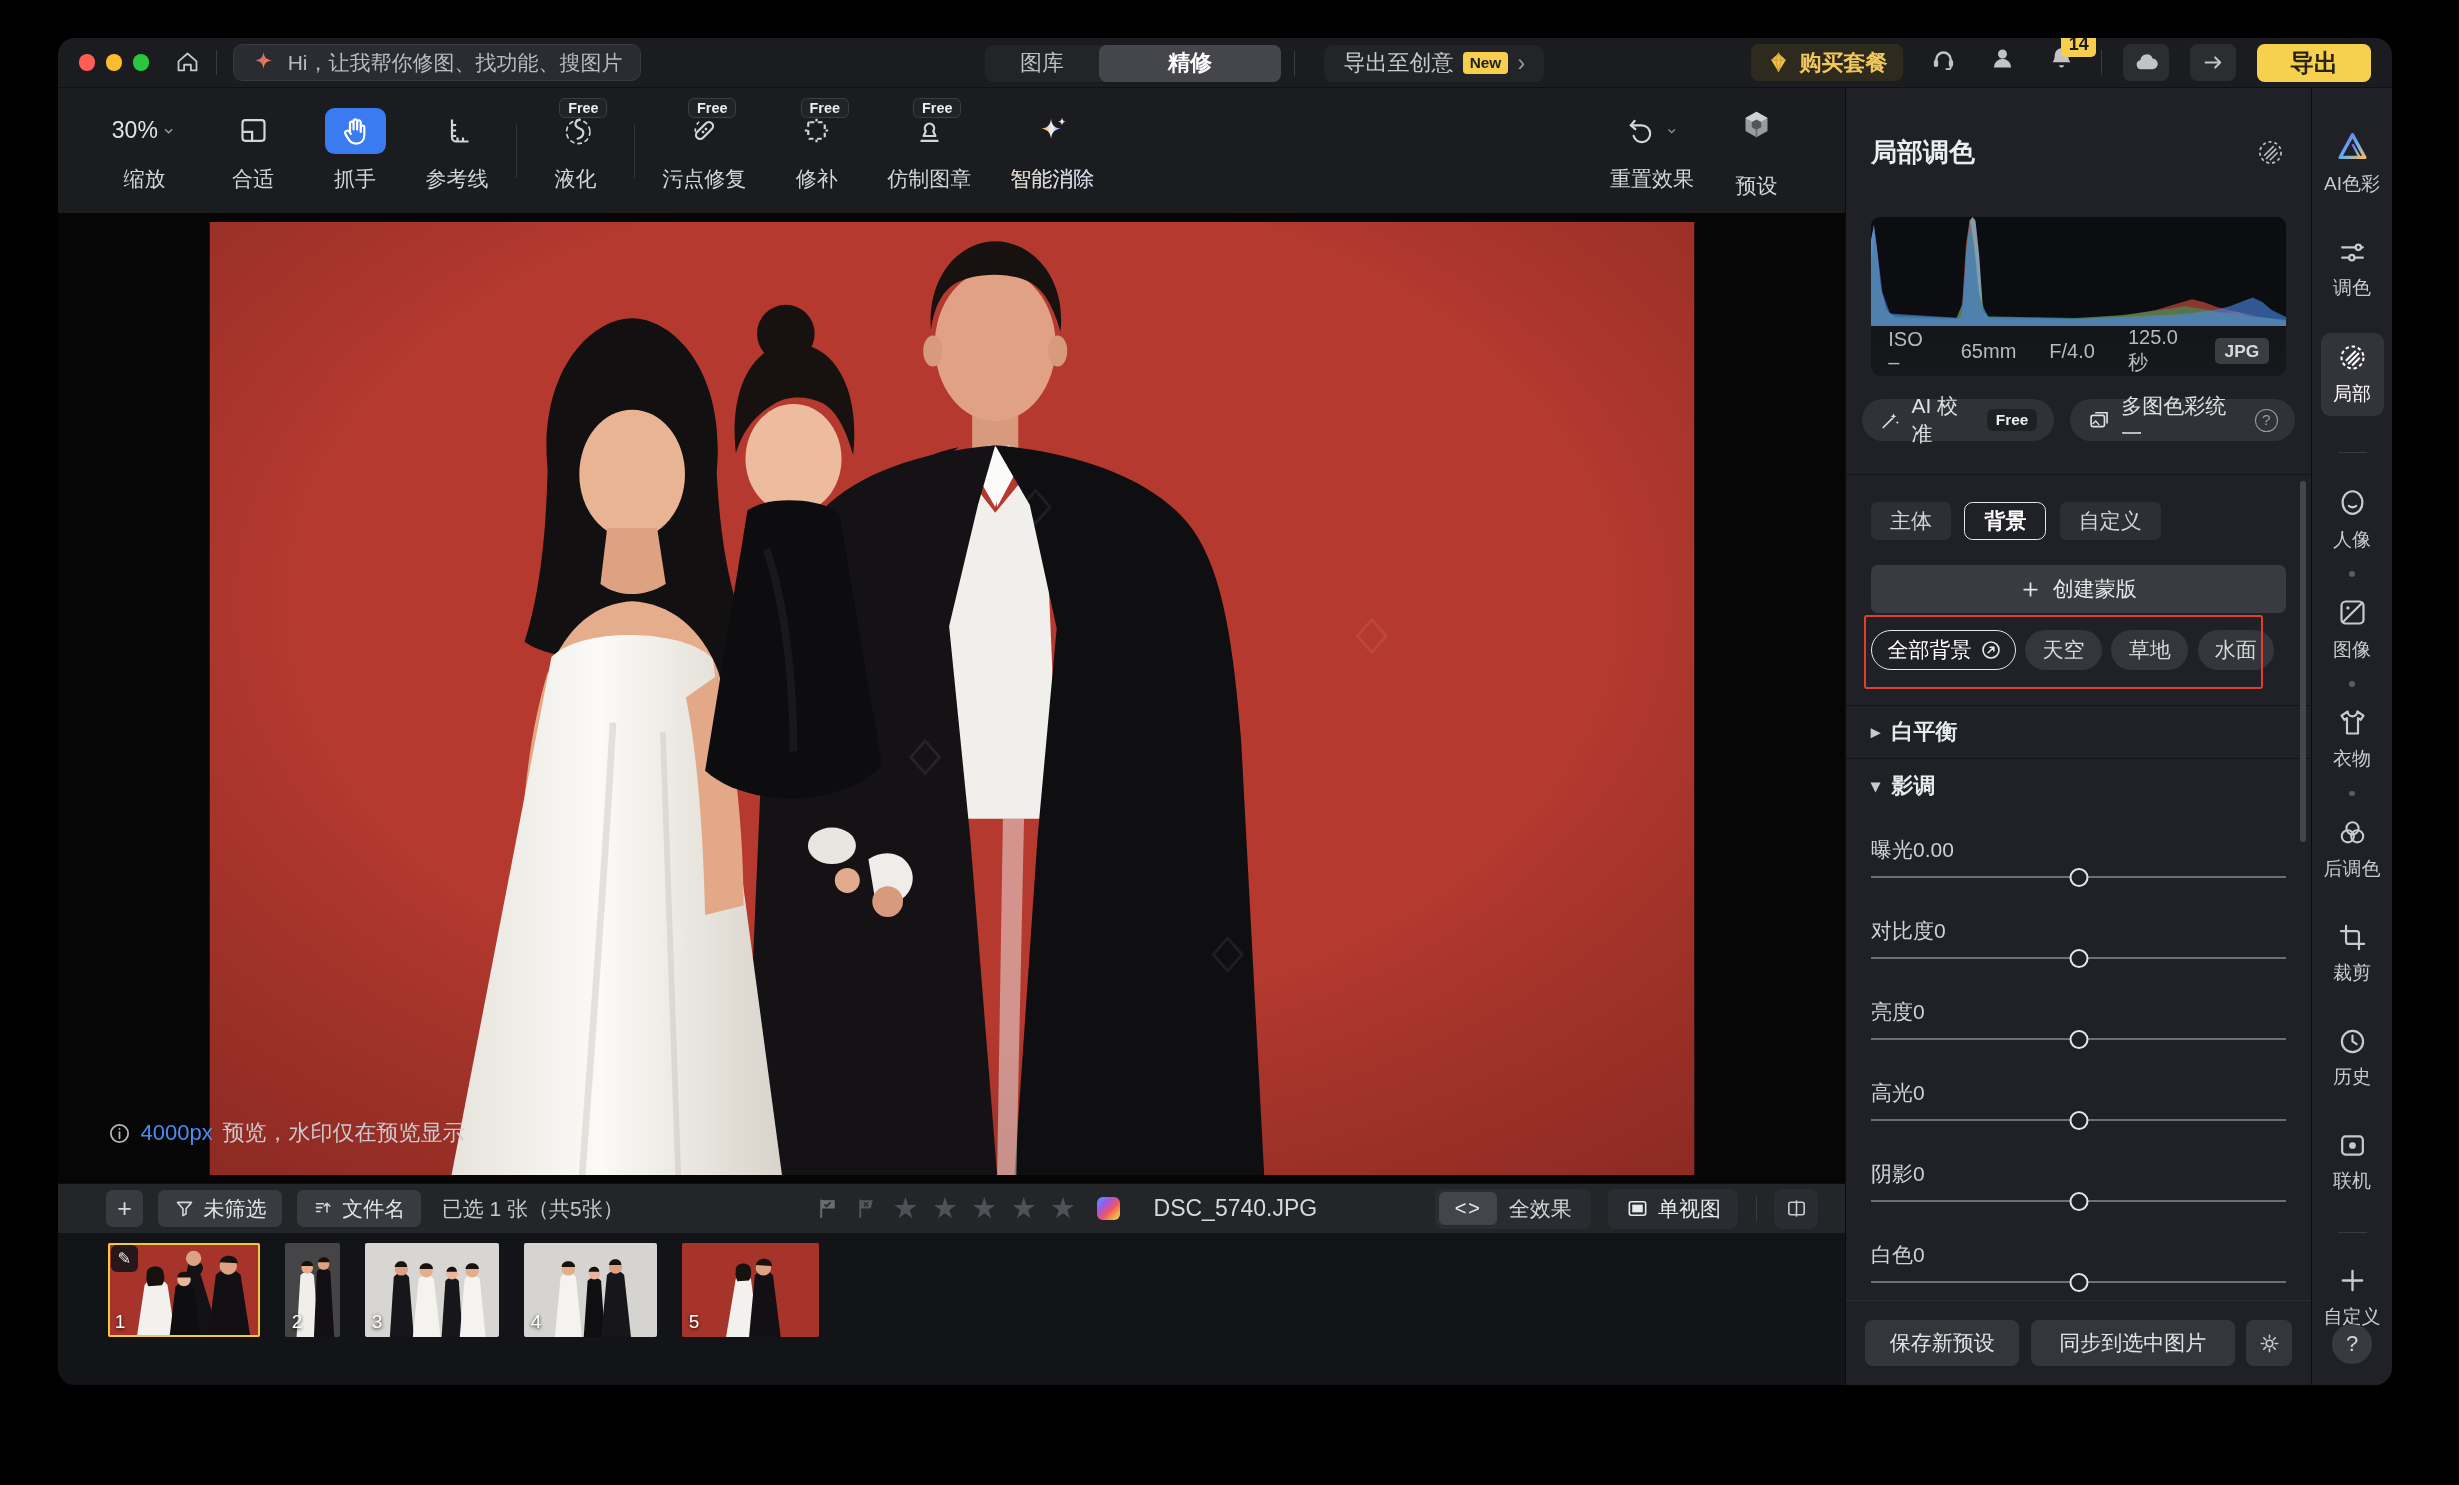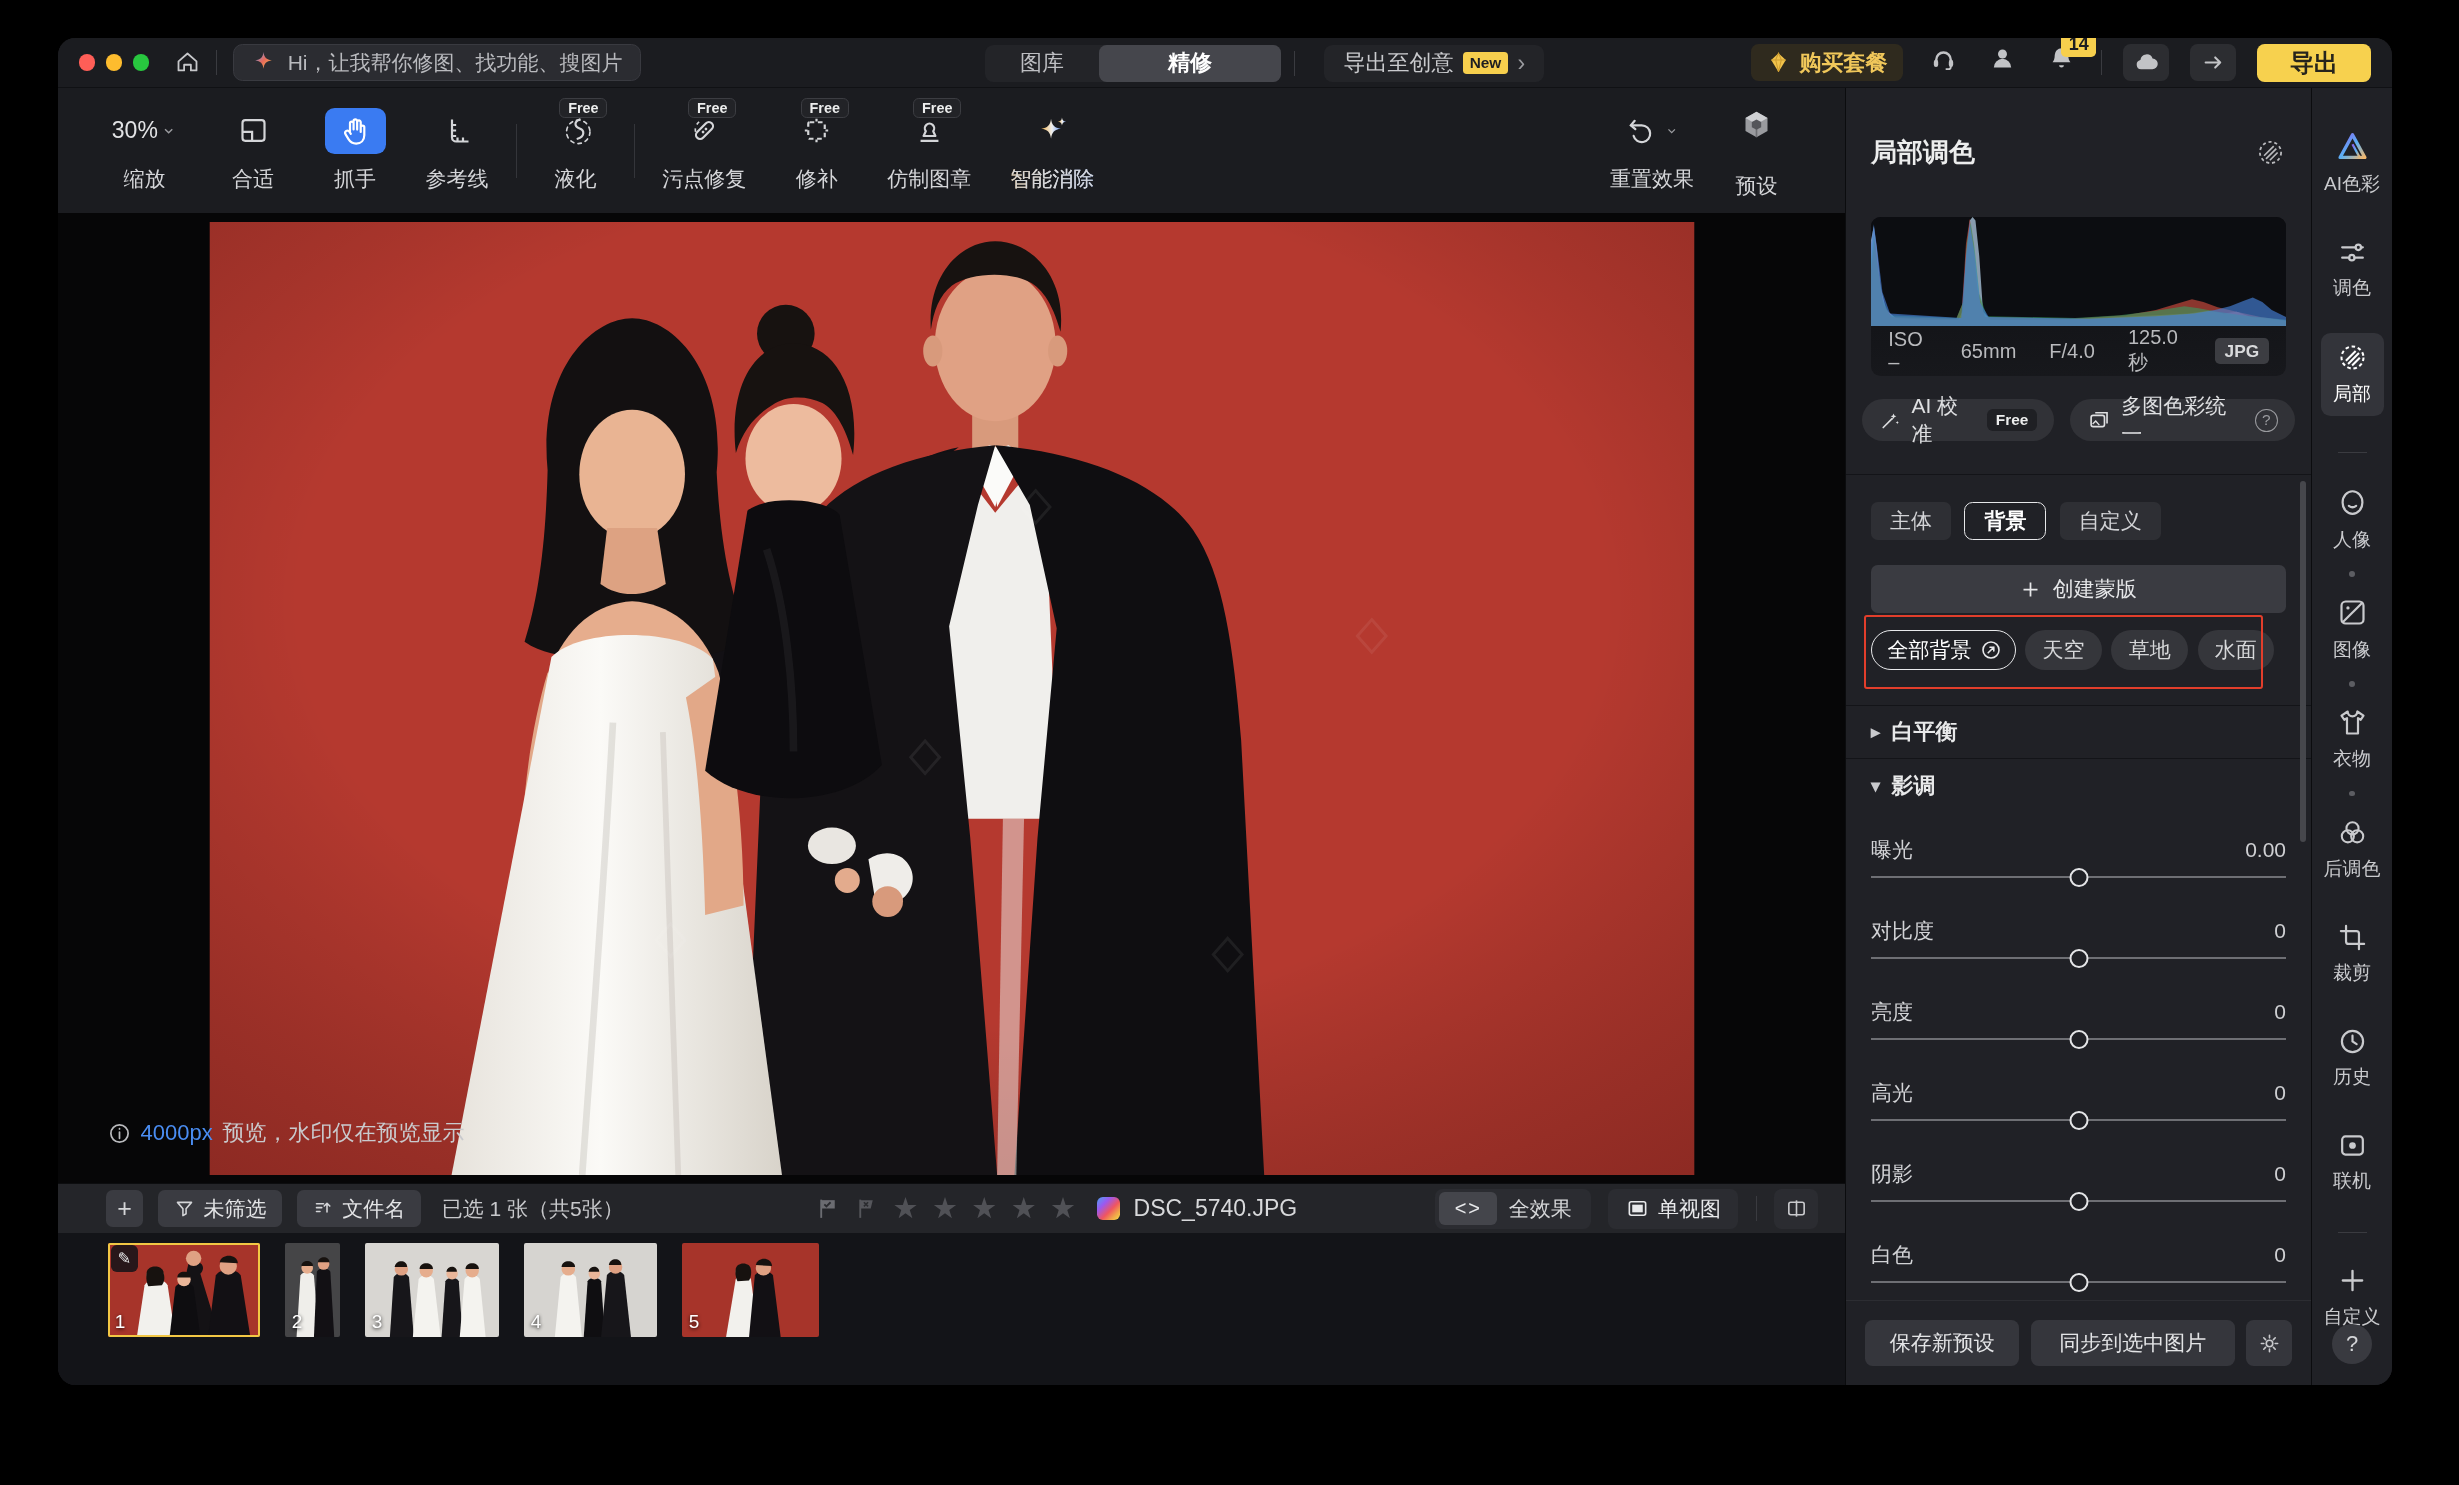--- a/index.html
+++ b/index.html
@@ -74,21 +74,21 @@
     display:flex; align-items:center; padding:0 27px 0 48px; }
   .cb-left { display:flex; align-items:center; gap:15.4px; }
   .cb-btn { height:37px; background:#3a3b41; border-radius:6.7px; display:flex; align-items:center;
     gap:8.6px; padding:0 15.4px; color:#e3e4e6; font-size:21px; }
   .cb-plus { width:37px; justify-content:center; padding:0; font-size:25px; color:#d4d5d8; }
   .cb-sel { color:#c7c8cb; font-size:21px; margin-left:5.8px; white-space:nowrap; }
   .cb-center { display:flex; align-items:center; gap:13.4px; margin-left:192px; }
   .star { font-size:29px; color:#505156; line-height:1; }
   .colorchip { width:23px; height:23px; border-radius:5.8px; margin-left:7.7px;
     background:linear-gradient(135deg,#4aa3f5,#9b59f0 30%,#f05560 58%,#f0a24a 78%,#f5e04a); }
-  .fname { color:#d8d9db; font-size:23px; margin-left:0; white-space:nowrap; }
+  .fname { color:#d8d9db; font-size:23px; margin-left:20px; white-space:nowrap; }
   .cb-right { margin-left:auto; display:flex; align-items:center; gap:17.3px; }
   .fx-group { display:flex; align-items:center; background:#2b2c31; border-radius:7.7px; height:40px; padding:3.8px; gap:11.5px; }
   .fx-code { background:#44454b; border-radius:5.8px; height:33px; width:58px; display:flex;
     align-items:center; justify-content:center; color:#e8e9eb; font-size:20px; letter-spacing:1.9px; }
   .fx-label { color:#d6d7d9; font-size:21px; padding-right:15.4px; }
   .view-btn { display:flex; align-items:center; gap:9.6px; background:#2b2c31; border-radius:7.7px;
     height:40px; padding:0 17.3px; color:#e8e9eb; font-size:21px; }
   .cb-div { width:1px; height:25px; background:#3a3b40; }
   .split-btn { width:44px; height:40px; background:#2b2c31; border-radius:7.7px;
     display:flex; align-items:center; justify-content:center; }
@@ -137,21 +137,21 @@
   .chips { display:flex; gap:9.6px; align-items:center; }
   .chip { height:40px; border-radius:20px; background:#35363b; color:#d6d7d9; font-size:21px;
     display:flex; align-items:center; padding:0 17.3px; gap:7.7px; }
   .chip.sel { background:transparent; border:1.9px solid #e8e9eb; color:#fff; padding:0 11.5px 0 15.4px; }
   .sectionrow { height:54px; display:flex; align-items:center; gap:11.5px; font-size:22px;
     font-weight:bold; color:#e8e9ea; }
   .sectionrow.wb { border-top:1px solid #131418; border-bottom:1px solid #131418; margin:13.4px -25px 0; padding:0 25px; }
   .tri { color:#c9cacd; font-size:18px; }
   .sliders { padding-top:23px; }
   .srow { margin-bottom:27px; }
-  .srow .top { display:flex; justify-content:space-between; align-items:center; height:29px;
+  .srow .top { display:flex; align-items:center; height:29px;
     font-size:21px; color:#d2d3d6; }
   .srow .val { color:#cfd0d3; }
   .track { position:relative; height:25px; }
   .track .line { position:absolute; left:0; right:0; top:11.5px; height:1.9px; background:#6e6f74; }
   .track .knob { position:absolute; left:50%; top:2.9px; transform:translateX(-50%); width:19px; height:19px;
     border-radius:50%; border:2.9px solid #e4e5e7; background:#202126; }
   .p-footer { height:85px; flex:none; border-top:1px solid #2c2d32; display:flex; align-items:center;
     gap:11.5px; padding:0 19px; }
   .pf-btn { height:46px; background:#35363c; border-radius:7.7px; color:#e3e4e6; font-size:21px;
     display:flex; align-items:center; justify-content:center; }

